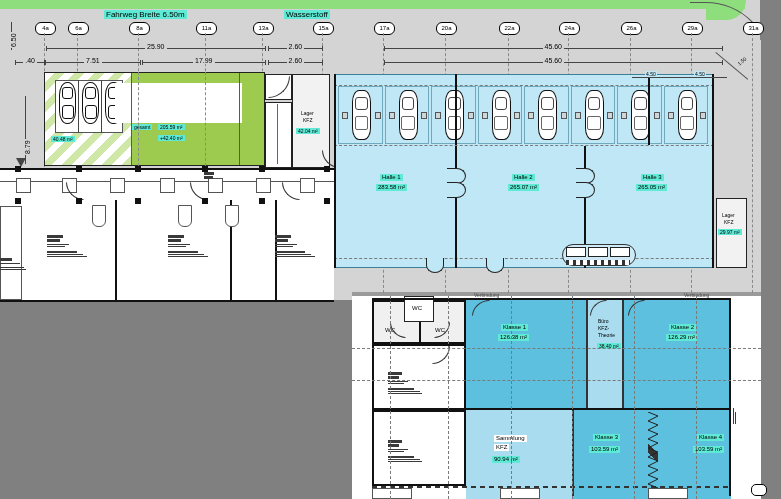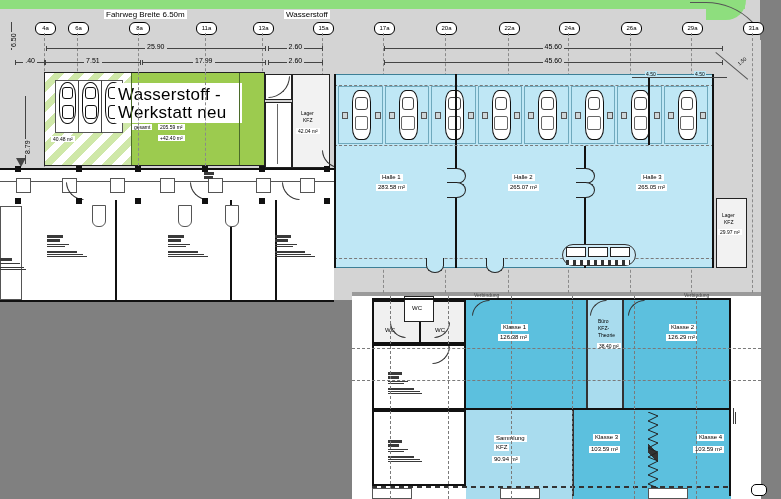--- a/index.html
+++ b/index.html
@@ -22,21 +22,21 @@
   .ln{background:#000;}
   .lnv{width:1px;}
   .dash-h{border-top:1px dashed #7a7a7a;height:0;}
   .dash-v{border-left:1px dashed #7a7a7a;width:0;}
   .dashdot-v{border-left:1px dashed #8a8a8a;width:0;}
   .bord{border:1px solid #222;box-sizing:border-box;}
   .bordthin{border:1px solid #555;box-sizing:border-box;}
   .bordblue{border:1px solid #3d7f96;box-sizing:border-box;}
   
   .txt{position:absolute;white-space:nowrap;color:#000;font-family:"Liberation Sans",sans-serif;}
-  .lbl{background:#ffffff;padding:0 2px;}
+  .lbl{background:#5eead4;padding:0 2px;}
   .t5{font-size:5px;line-height:6px;}
   .t6{font-size:6px;line-height:7px;}
   .t7{font-size:7px;line-height:8px;}
   .t8{font-size:8px;line-height:9px;}
   .t17{font-size:17px;line-height:19px;letter-spacing:.3px;}
   .vert{transform:rotate(-90deg);transform-origin:0 0;}
   
   .bub{position:absolute;width:19px;height:11px;border:1px solid #000;border-radius:6px;
        background:#fff;font-size:6px;line-height:11px;text-align:center;color:#000;}
   
@@ -161,22 +161,20 @@
   <div class="abs" style="left:78px;top:80px;width:1px;height:53px;background:#444;"></div>
   <div class="abs" style="left:101px;top:80px;width:1px;height:53px;background:#444;"></div>
 
   <div class="carg" style="left:59px;top:82px;width:15px;height:40px;"></div>
   <div class="carg" style="left:82px;top:82px;width:15px;height:40px;"></div>
   <div class="carg" style="left:105px;top:82px;width:15px;height:40px;"></div>
 
   <div class="txt t5 lbl" style="left:51px;top:136px;">40.48 m²</div>
 
   <div class="abs white" style="left:115px;top:83px;width:127px;height:40px;"></div>
-  <div class="txt t17" style="left:118px;top:85px;">Wasserstoff -</div>
-  <div class="txt t17" style="left:118px;top:103px;">Werkstatt neu</div>
   <div class="txt t5 lbl" style="left:132px;top:124px;">gesamt</div>
   <div class="txt t5 lbl" style="left:158px;top:124px;">205.59 m²</div>
   <div class="txt t5 lbl" style="left:158px;top:135px;">+42.40 m²</div>
 
   <div class="abs dashdot-v" style="left:138px;top:72px;height:94px;"></div>
   <div class="abs dashdot-v" style="left:205px;top:72px;height:94px;"></div>
   <div class="abs ln lnv" style="left:131px;top:73px;height:92px;background:#4b6b2a;"></div>
   <div class="abs ln lnv" style="left:239px;top:73px;height:92px;background:#4b6b2a;"></div>
 
   <div class="abs lager bord" style="left:292px;top:74px;width:38px;height:94px;"></div>

